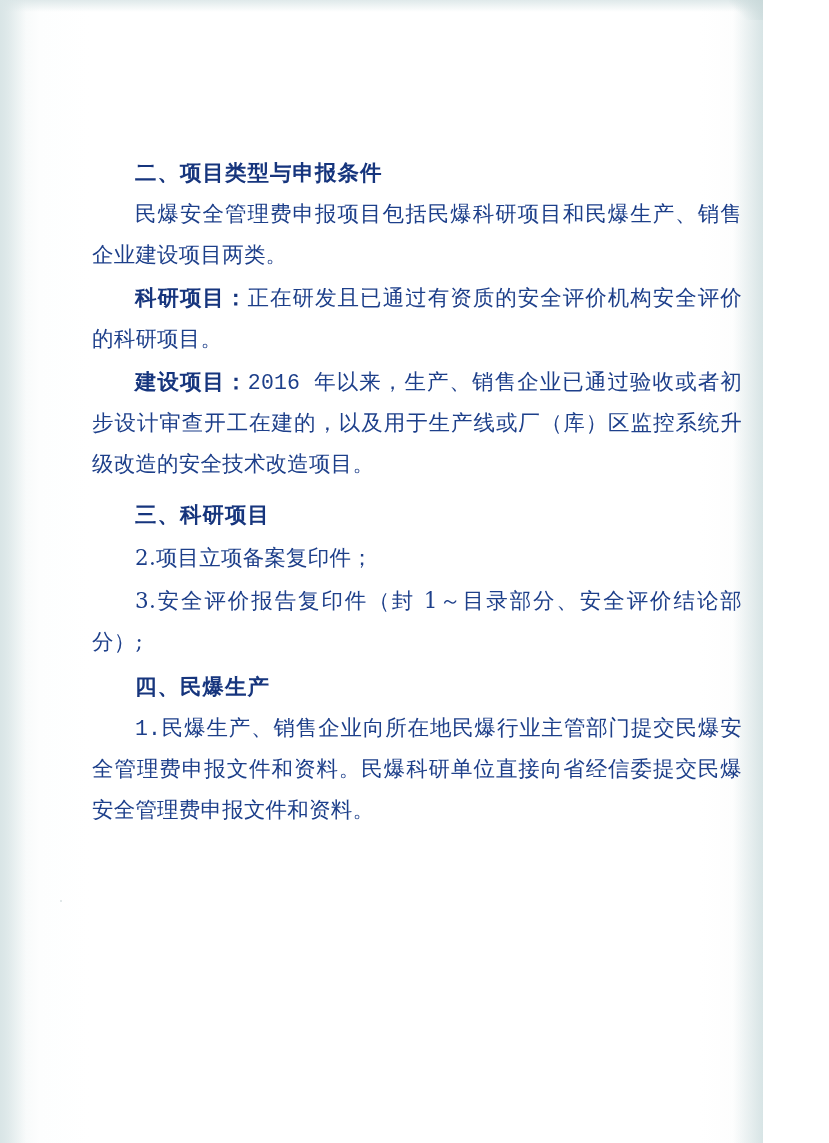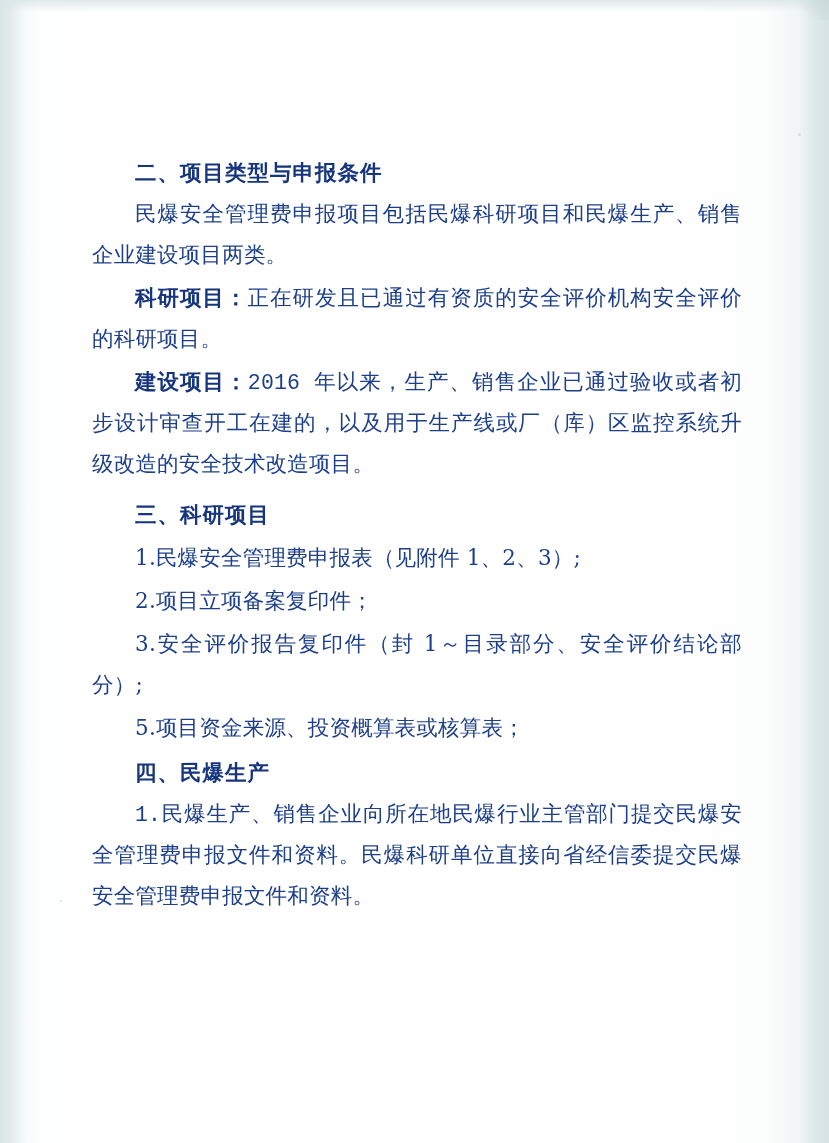--- a/index.html
+++ b/index.html
@@ -8,21 +8,21 @@
     background: #ffffff;
   }
   body {
     width: 829px;
     height: 1143px;
     overflow: hidden;
     font-family: "DejaVu Serif", "Liberation Serif", serif;
   }
   .page {
     position: relative;
-    width: 829px;
+    width: 763px;
     height: 1143px;
     background:
       linear-gradient(to right, #e7eef0 0px, #f4f8f8 14px, #fdfefe 40px, #ffffff 90px, #ffffff 700px, #fbfcfc 770px, #eef3f4 805px, #dde7e8 829px),
       #ffffff;
     box-sizing: border-box;
     overflow: hidden;
   }
   
   .scan-top-edge {
     position: absolute;
@@ -119,24 +119,22 @@
 
     <p class="para">
       <span class="lead">建设项目：</span><span>2016 年以来，生产、销售企业已通过验收或者初步设计审查开工在建的，以及用于生产线或厂（库）区监控系统升级改造的安全技术改造项目。</span>
     </p>
 
 
     <div class="spacer-sm"></div>
 
     <p class="heading">三、科研项目</p>
 
-    <p class="item">1.民爆安全管理费申报表（见附件 1、2、3）;</p>
     <p class="item">2.项目立项备案复印件；</p>
     <p class="item">3.安全评价报告复印件（封 1～目录部分、安全评价结论部分）;</p>
-    <p class="item">5.项目资金来源、投资概算表或核算表；</p>
 
     <div class="spacer-xs"></div>
 
     <p class="heading">四、民爆生产</p>
 
     <p class="para">1.民爆生产、销售企业向所在地民爆行业主管部门提交民爆安全管理费申报文件和资料。民爆科研单位直接向省经信委提交民爆安全管理费申报文件和资料。</p>
 
   </div>
 </div>
 

